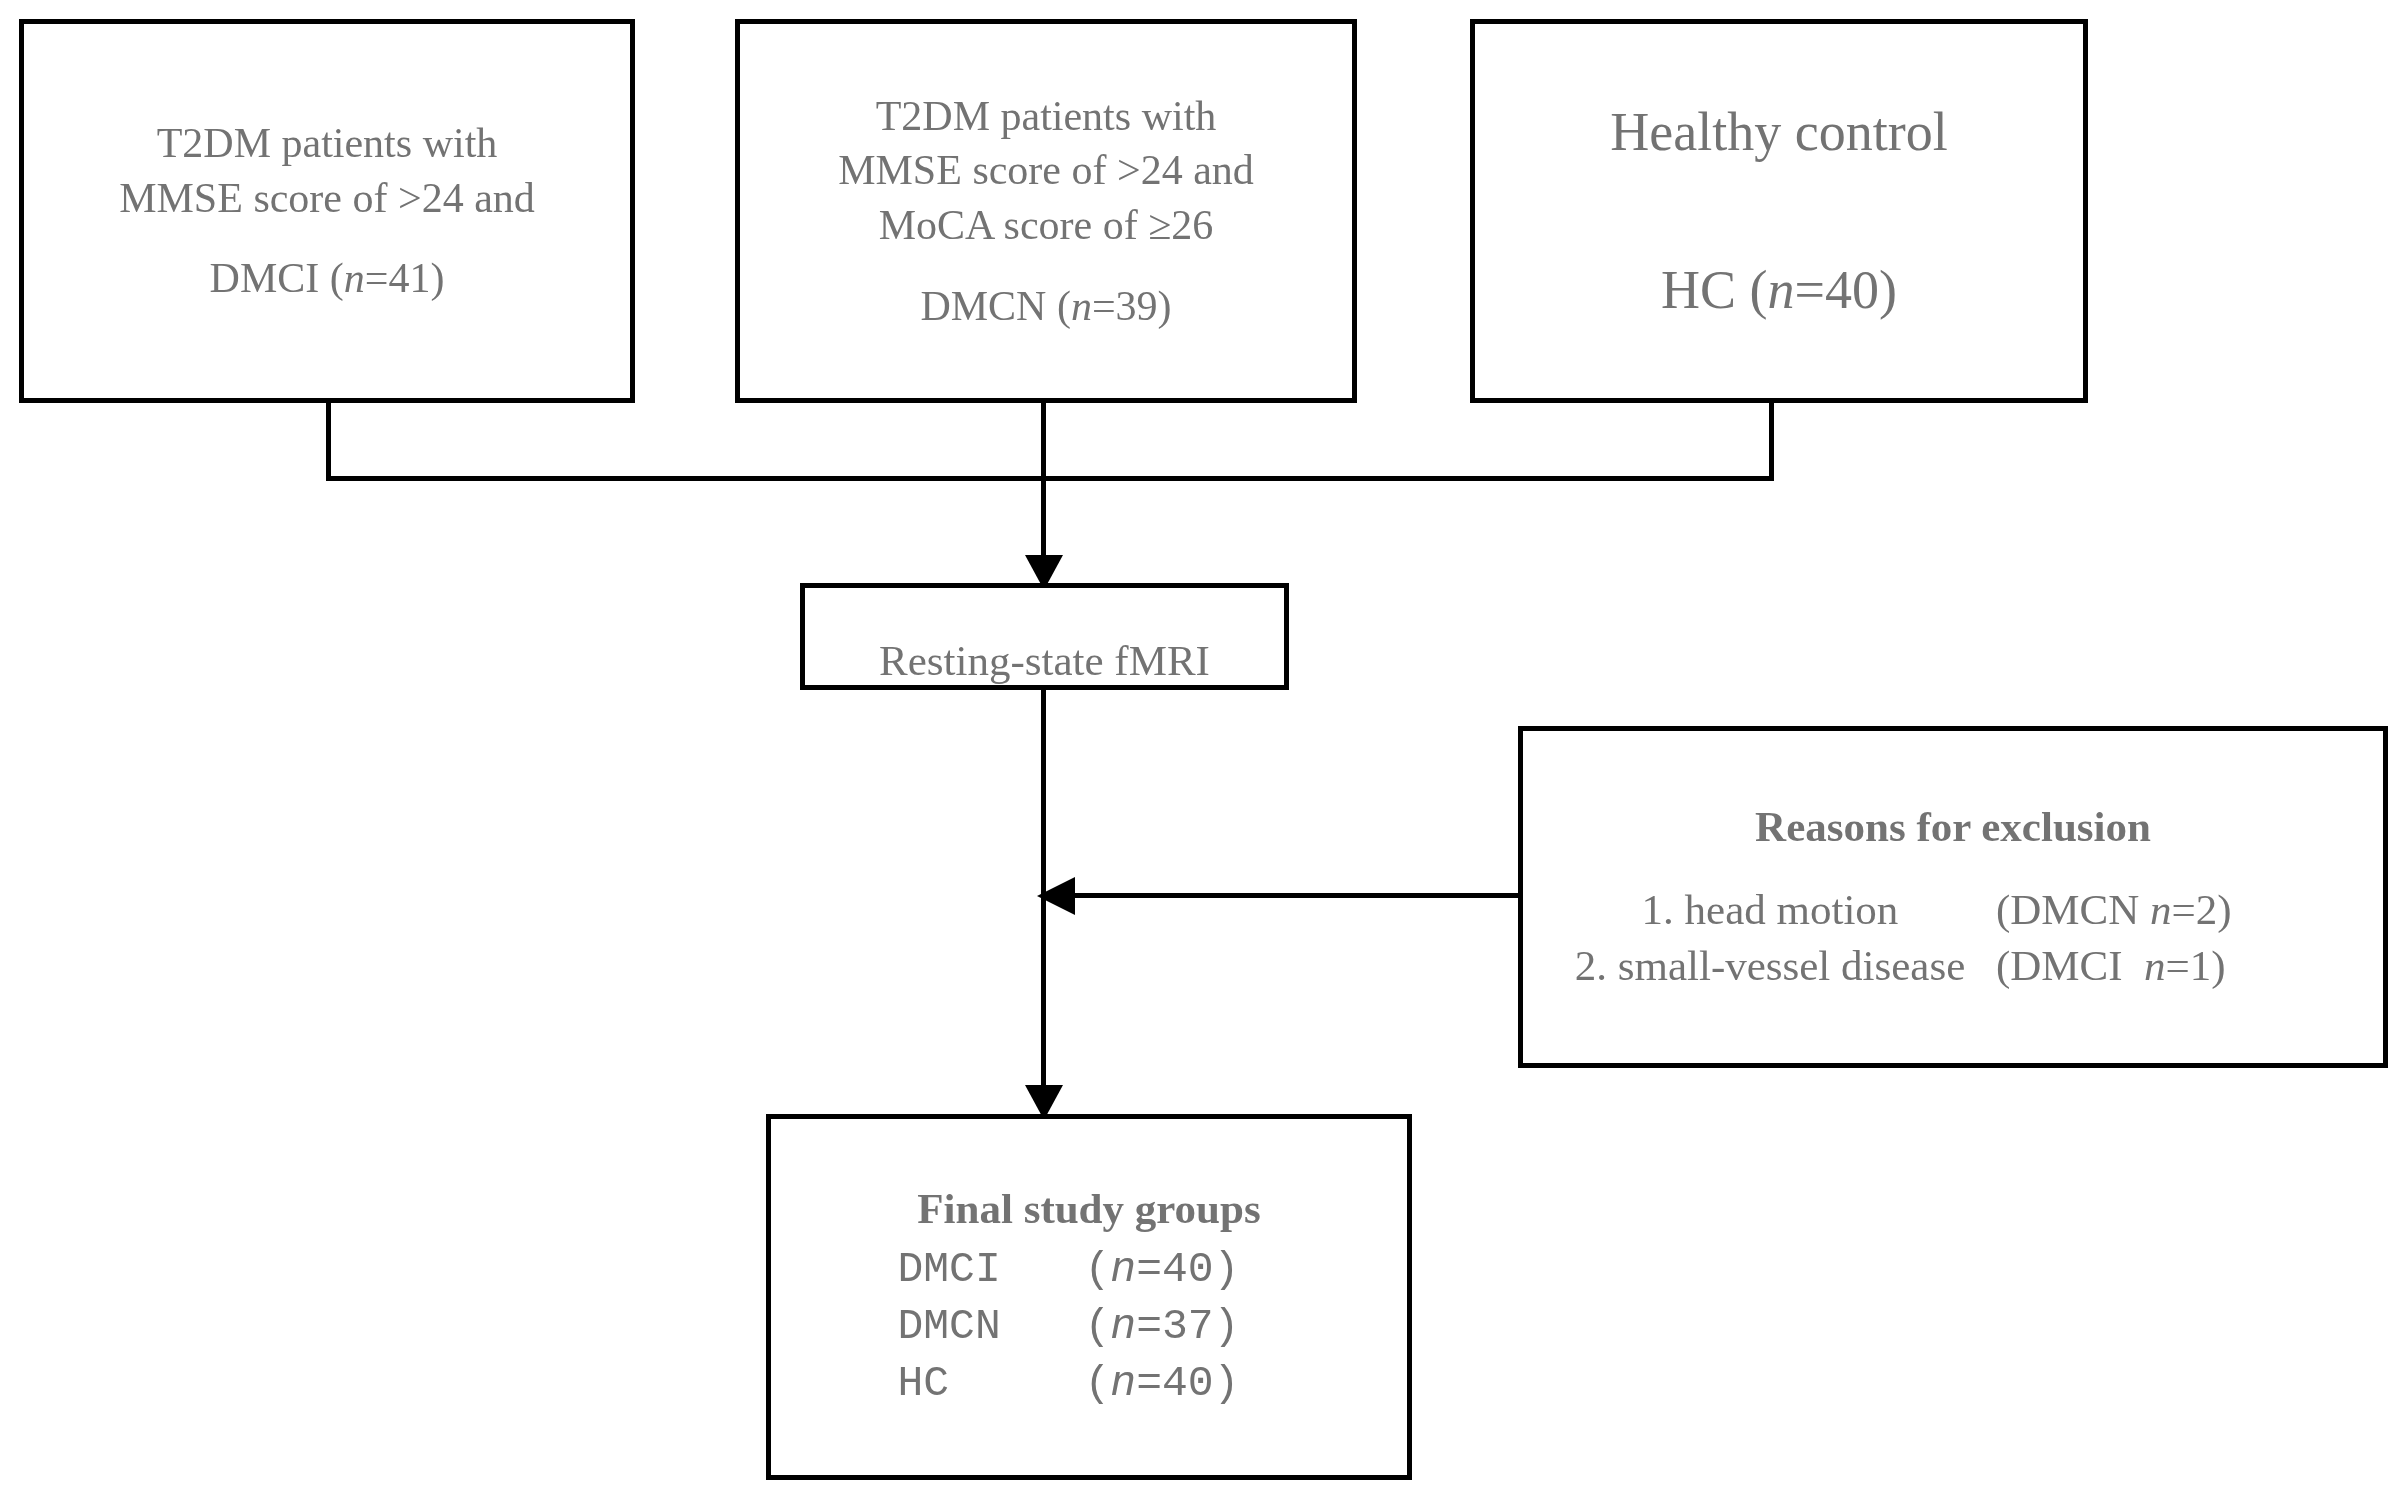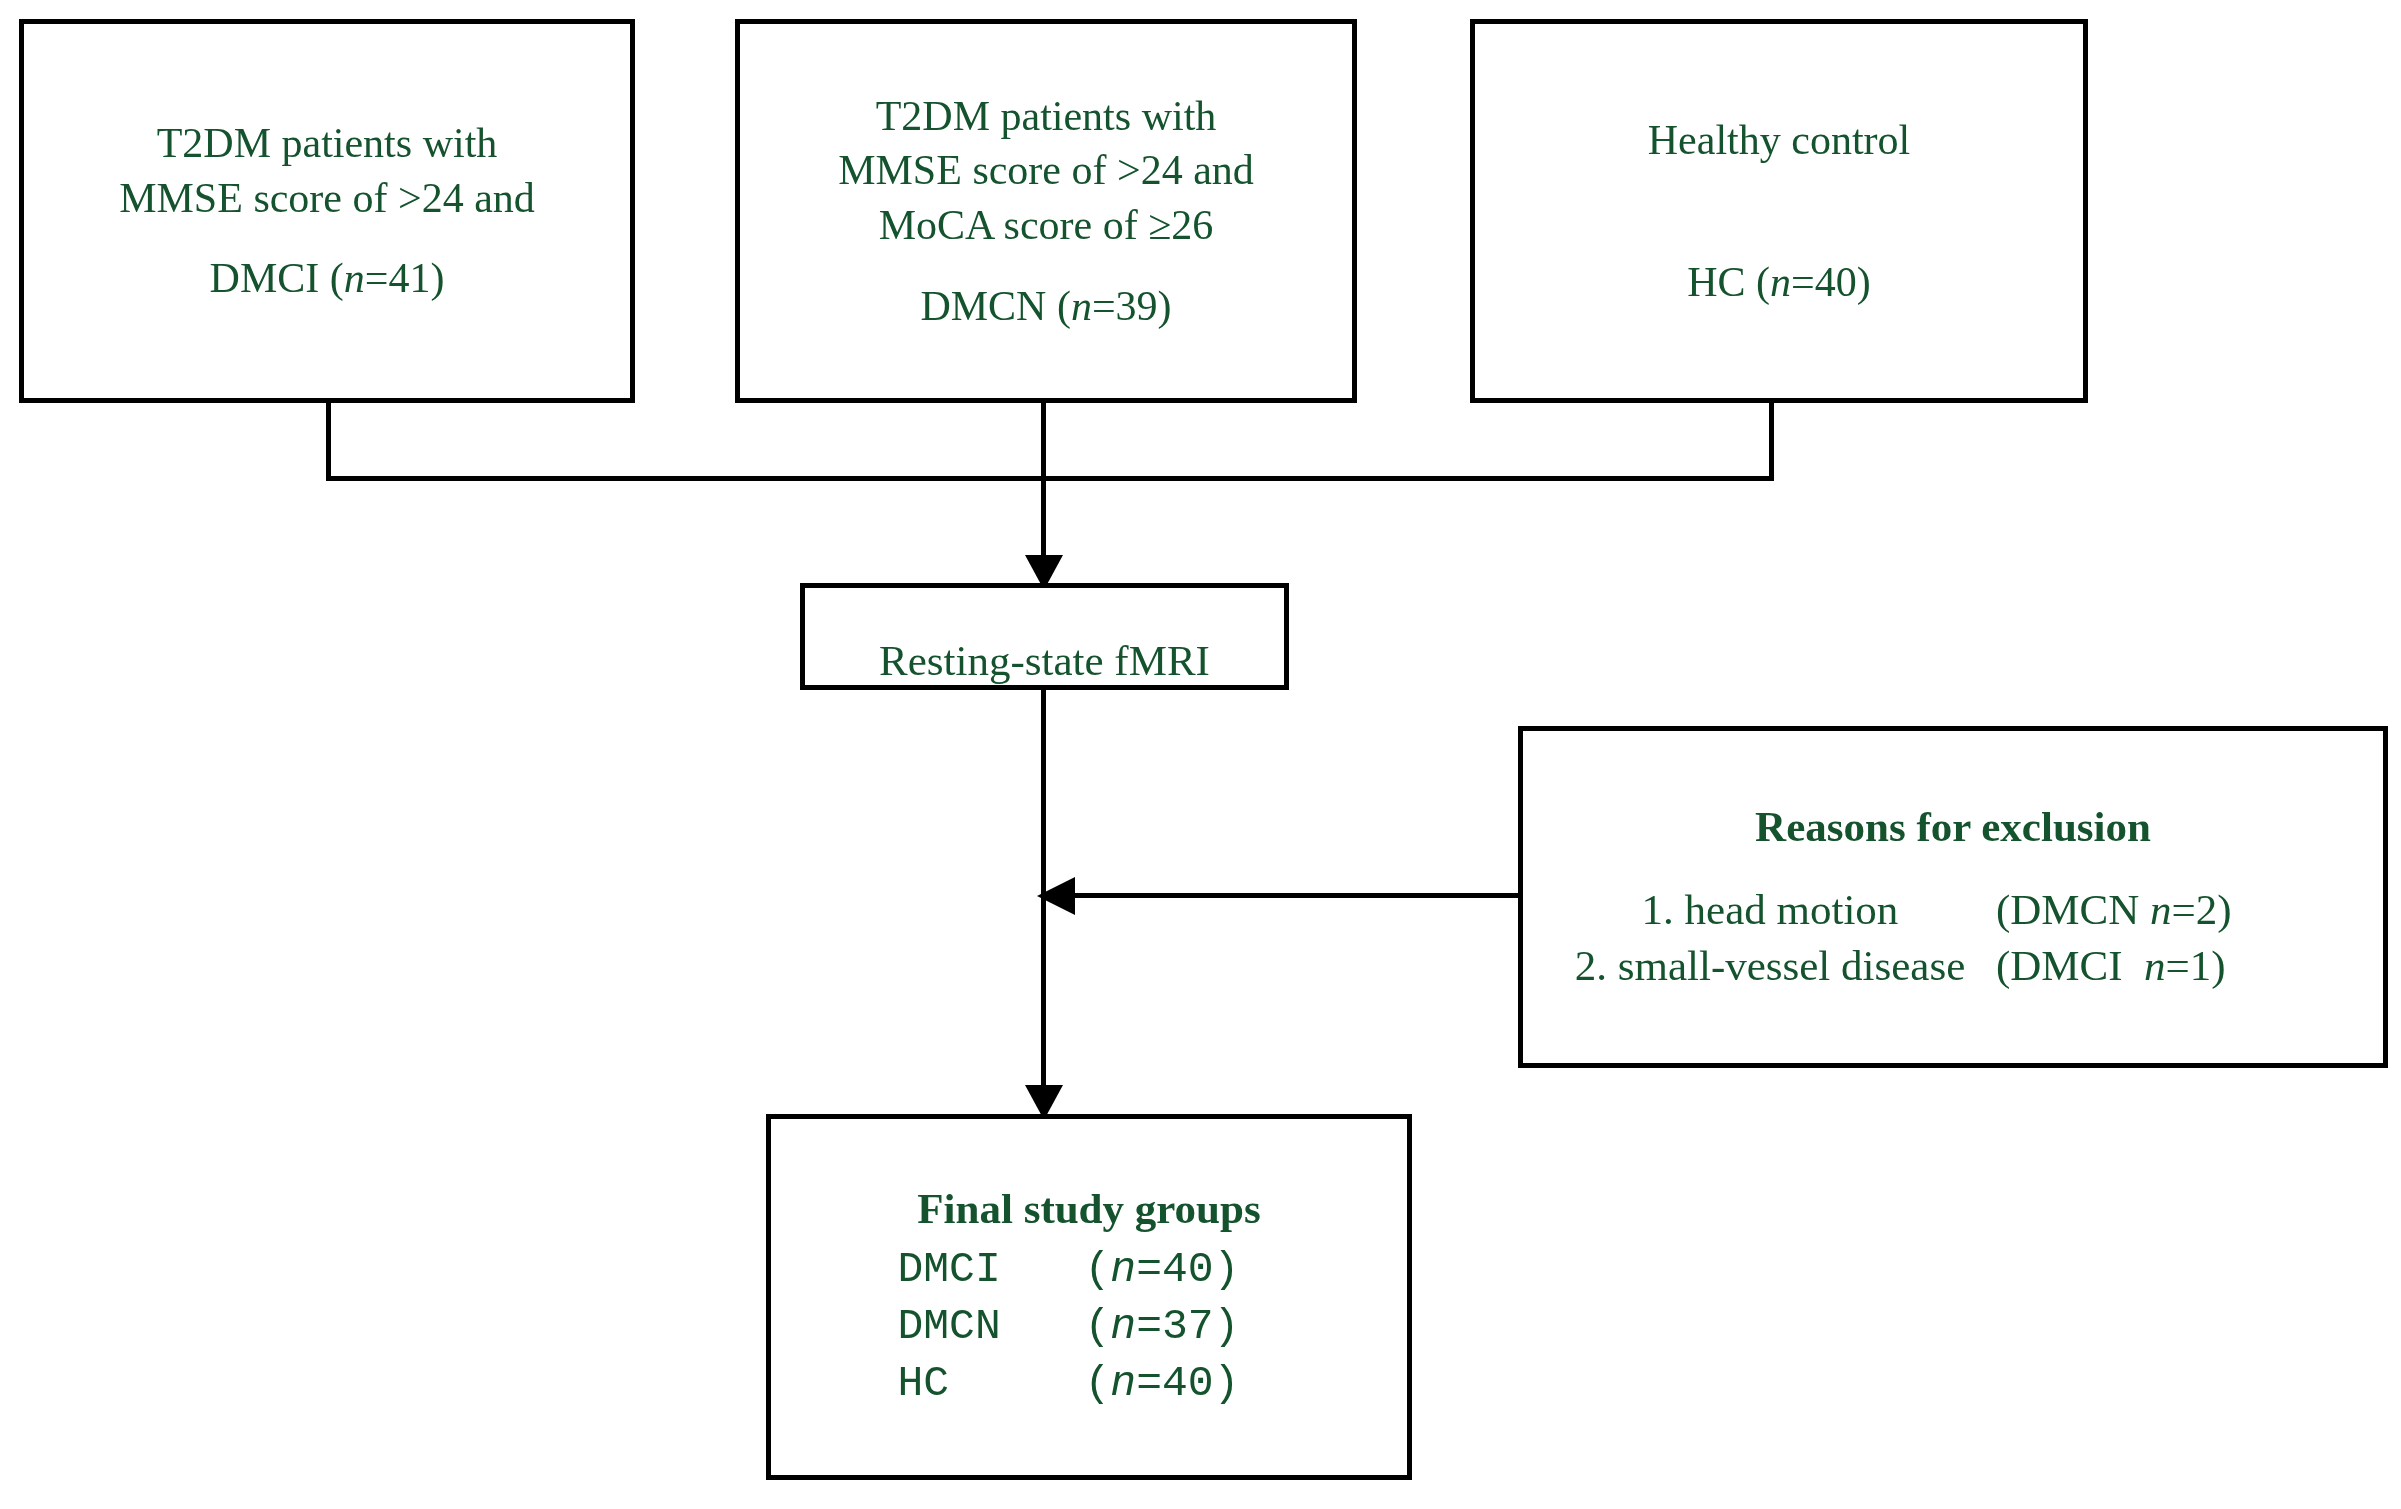--- a/index.html
+++ b/index.html
@@ -7,21 +7,21 @@
     padding: 0;
     background: #ffffff;
   }
   #stage {
     position: relative;
     width: 2401px;
     height: 1490px;
     background: #ffffff;
     overflow: hidden;
     font-family: "Liberation Serif", "DejaVu Serif", serif;
-    color: #14532d;
+    color: #737373;
   }
 
   
   .node {
     position: absolute;
     box-sizing: border-box;
     border: 5.2px solid #000000;
     background: #ffffff;
     display: flex;
     flex-direction: column;
@@ -38,21 +38,21 @@
   }
 
   .gap-small { height: 26px; }
 
   
   #box-dmci  { left: 19px;   top: 19px; width: 616px; height: 384px; }
   #box-dmcn  { left: 735px;  top: 19px; width: 622px; height: 384px; }
   #box-hc    { left: 1470px; top: 19px; width: 618px; height: 384px; }
 
   #box-dmci .line-txt, #box-dmcn .line-txt { font-size: 42px; }
-  #box-hc .line-txt { font-size: 42px; }
+  #box-hc .line-txt { font-size: 54px; }
 
   
   #box-fmri {
     left: 800px; top: 583px; width: 489px; height: 107px;
   }
   #box-fmri .line-txt { font-size: 43px; margin-top: 48px; }
 
   
   #box-exclusion {
     left: 1518px; top: 726px; width: 870px; height: 342px;

